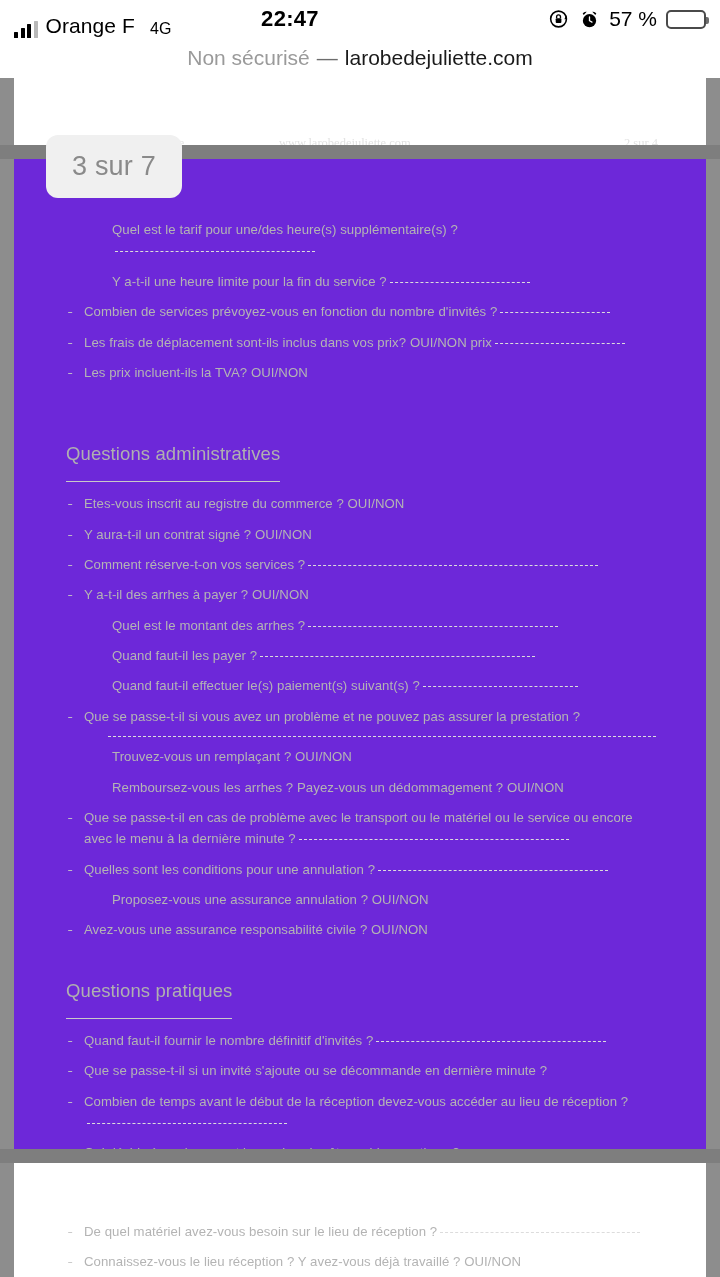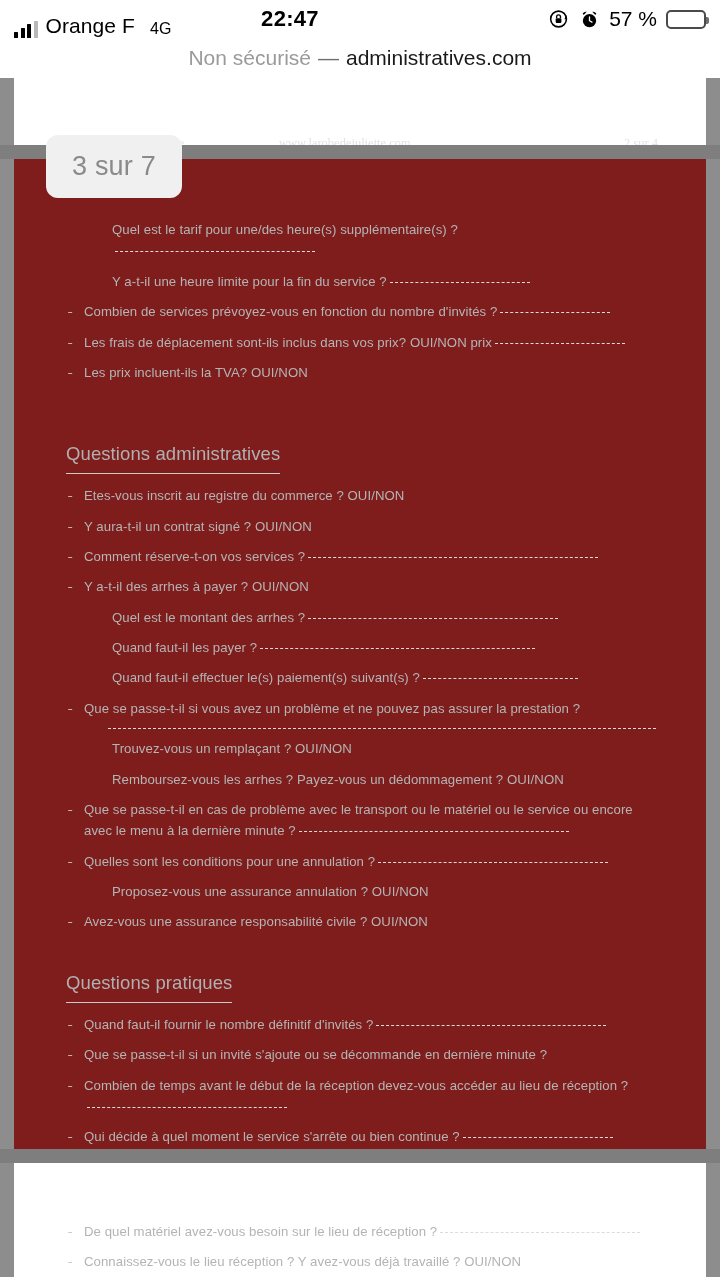--- a/index.html
+++ b/index.html
@@ -54,21 +54,21 @@
     background:#8d8d8d; overflow:hidden;
   }
 
   
   .page-prev {
     position:absolute; top:0; left:14px; width:692px; height:67px;
     background:#fff; overflow:hidden;
   }
   .page-cur {
     position:absolute; top:81px; left:14px; width:692px; height:990px;
-    background:#7f1d1d; overflow:hidden;
+    background:#6d28d9; overflow:hidden;
   }
   .page-next {
     position:absolute; top:1085px; left:14px; width:692px; height:114px;
     background:#fff; overflow:hidden;
   }
   .gap1 { position:absolute; top:67px; left:0; width:720px; height:14px; background:#7e7e7e; }
   .gap2 { position:absolute; top:1071px; left:0; width:720px; height:14px; background:#7e7e7e; }
   .edge-l { position:absolute; top:0; left:0; width:14px; height:1199px; background:#8d8d8d; }
   .edge-r { position:absolute; top:0; right:0; width:14px; height:1199px; background:#8d8d8d; }
 
@@ -124,21 +124,21 @@
   }
 
   h2.sec {
     color:#b0b0b0;
     font-size: 18.5px;
     font-weight: 400;
     letter-spacing:.1px;
     margin: 26px 0 11px 0;
     display:inline-block;
     border-bottom: 1px solid #c9c9c9;
-    padding-bottom: 4px;
+    padding-bottom: 12px;
   }
   .sec-wrap { display:block; }
   .sec-wrap.first { margin-top: 30px; }
 
   
   .page-badge {
     position:absolute; top: 57px; left: 46px;
     background: #f0f0f0; color:#8a8a8a;
     font-size: 27px; letter-spacing:.2px;
     padding: 16px 26px; border-radius: 12px;
@@ -181,21 +181,21 @@
         </svg>
       </span>
       <span class="pct">57 %</span>
       <span class="battery"><span class="fill" style="width:62%"></span></span>
     </div>
   </div>
 
   <div class="urlbar">
     <span class="url-insecure">Non sécurisé</span>
     <span class="url-dash">—</span>
-    <span class="url-host">administratives.com</span>
+    <span class="url-host">larobedejuliette.com</span>
   </div>
 
   <div class="viewport">
 
     <div class="edge-l"></div>
     <div class="edge-r"></div>
 
     <div class="page-prev">
       <div class="prev-footer">
         <span class="c1">© La robe de Juliette</span>

